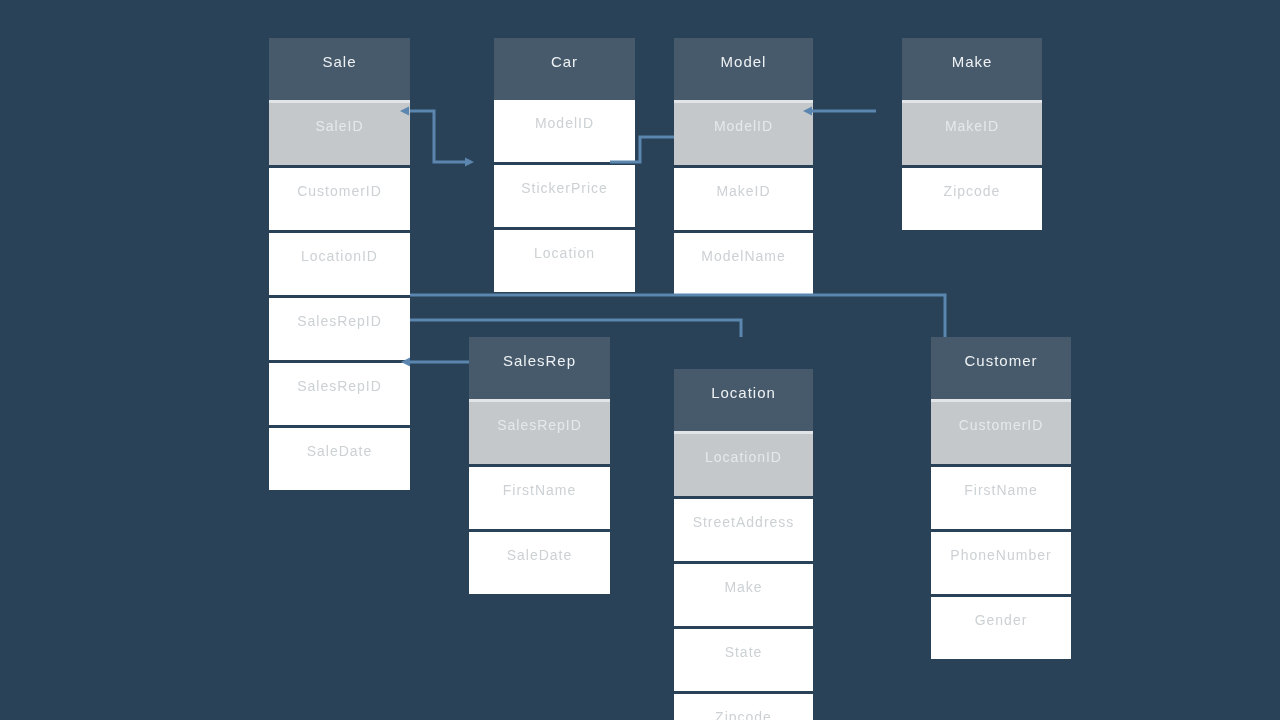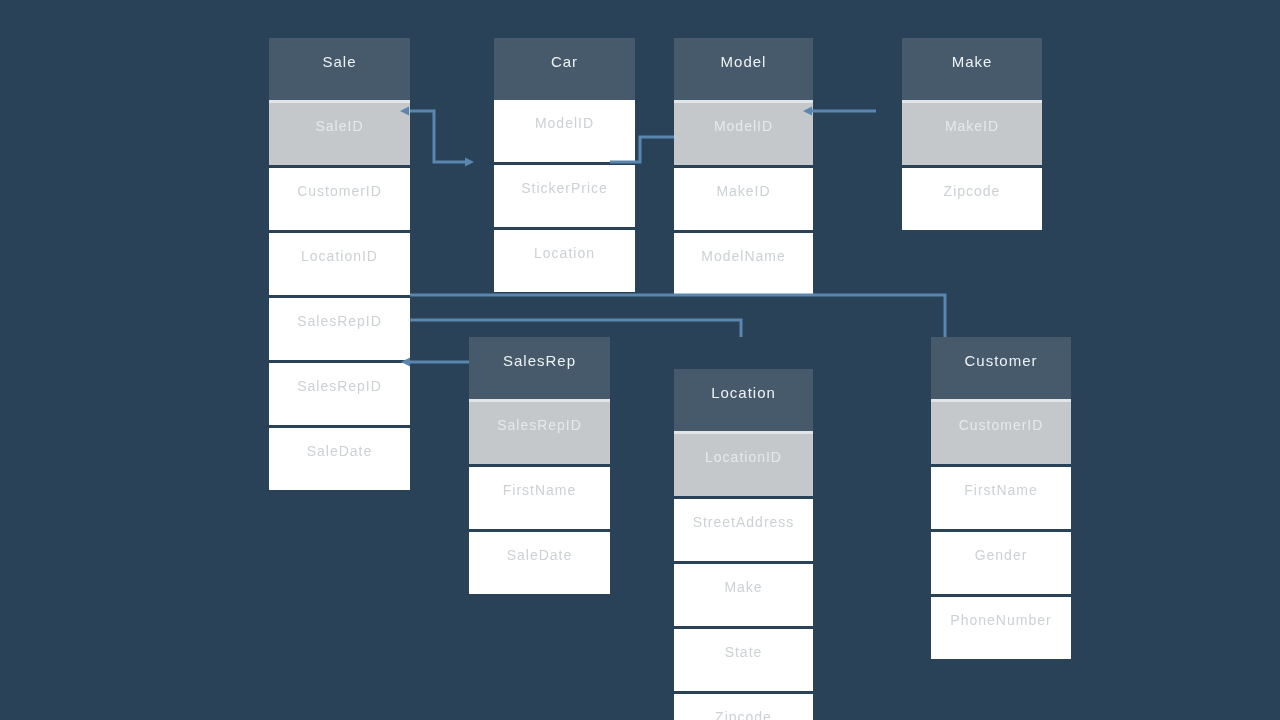--- a/index.html
+++ b/index.html
@@ -124,22 +124,22 @@
     <div class="cell">StreetAddress</div>
     <div class="cell">Make</div>
     <div class="cell">State</div>
     <div class="cell">Zipcode</div>
   </div>
 
   <div class="table" id="t-customer">
     <div class="cell header">Customer</div>
     <div class="cell key">CustomerID</div>
     <div class="cell">FirstName</div>
+    <div class="cell">PhoneNumber</div>
     <div class="cell">Gender</div>
-    <div class="cell">PhoneNumber</div>
   </div>
 
   <svg class="connectors" width="1280" height="720" viewBox="0 0 1280 720">
 
     <path d="M410,111 H434 V162 H469"></path>
     <polygon points="400,111 409,106.5 409,115.5"></polygon>
     <polygon points="474,162 465,157.5 465,166.5"></polygon>
 
     <path d="M610,162 H640 V137 H674"></path>
 

